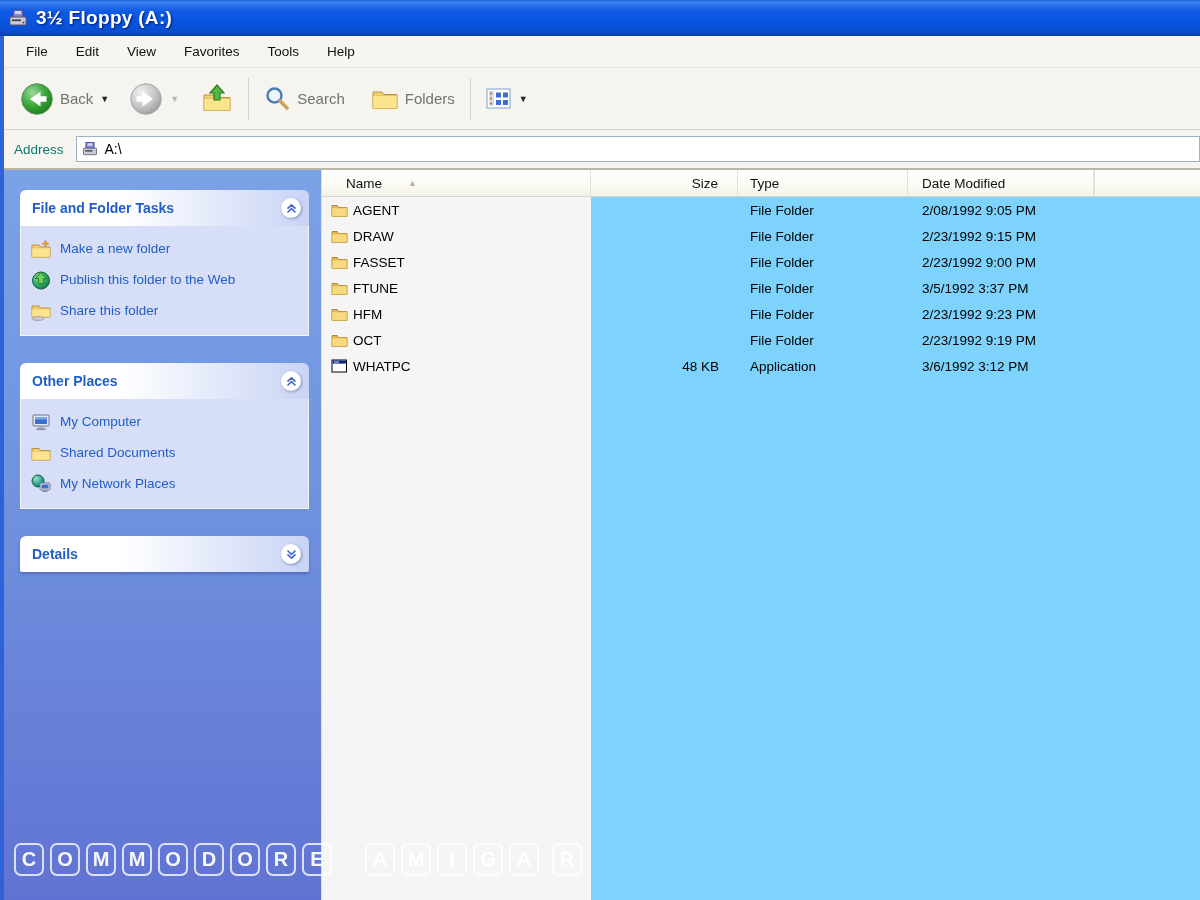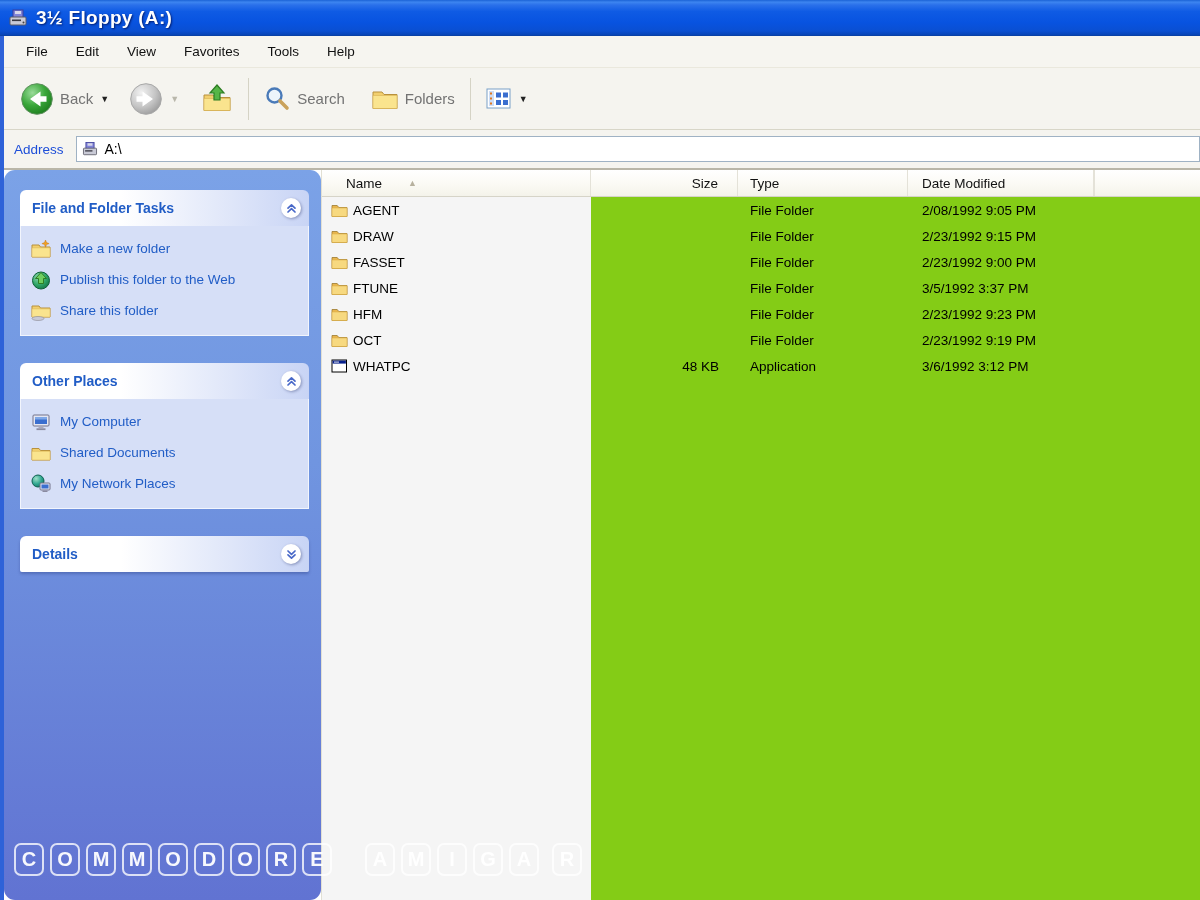--- a/index.html
+++ b/index.html
@@ -25,43 +25,43 @@
   
   .toolbar { height:62px; background:#f5f4ef; border-bottom:1px solid #d8d6c8; display:flex; align-items:center; padding:0 10px; }
   .tb-btn { display:flex; align-items:center; gap:6px; padding:4px 6px; font-size:15px; color:#111; }
   .tb-caret { font-size:9px; color:#222; margin-left:1px; }
   .tb-caret.dis { color:#b9b7ab; }
   .tb-sep { width:1px; height:42px; background:#d5d3c5; margin:0 9px; }
   .tb-label { font-size:15px; color:#737373; }
 
   
   .addressbar { height:40px; background:#f5f4ef; display:flex; align-items:center; padding:0 0 0 10px; border-bottom:2px solid #b9b6a8; }
-  .addr-label { font-size:13.5px; color:#1d4ed8; margin-right:12px; }
+  .addr-label { font-size:13.5px; color:#0f766e; margin-right:12px; }
   .addr-input { flex:1; height:26px; background:#fff; border:1px solid #9fb2c4; display:flex; align-items:center; gap:6px; padding-left:4px; font-size:14px; color:#000; }
 
   
   .main { position:relative; flex:1; display:flex; overflow:hidden; }
 
   
-  .sidebar { width:317px; background:linear-gradient(180deg,#7ba2e7 0%,#7095e0 40%,#6173d2 100%); padding:20px 12px 0 16px; flex-shrink:0;border-radius:11px; }
+  .sidebar { width:317px; background:linear-gradient(180deg,#7ba2e7 0%,#7095e0 40%,#6173d2 100%); padding:20px 12px 0 16px; flex-shrink:0; }
   .panel { margin-bottom:27px; }
   .panel-header {
     height:36px; border-radius:6px 6px 0 0; padding:0 8px 0 12px;
     background:linear-gradient(90deg,#ffffff 0%,#ffffff 35%,#c8d4f5 100%);
     display:flex; align-items:center; justify-content:space-between;
   }
   .panel-title { color:#215dc6; font-weight:bold; font-size:14px; }
   .chev-btn { width:20px; height:20px; border-radius:50%; background:#fff; box-shadow:1px 1px 3px rgba(10,20,80,.35); display:flex; align-items:center; justify-content:center; }
   .panel-body { background:#d6dff7; border:1px solid #f2f5fd; border-top:none; padding:13px 6px 14px 10px; display:flex; flex-direction:column; gap:11px; }
   .task-item { display:flex; gap:9px; align-items:flex-start; }
   .task-label { color:#215dc6; font-size:13.5px; line-height:1.45; max-width:206px; }
   .t-icon { flex-shrink:0; width:20px; height:20px; }
 
   
-  .content { position:relative; flex:1; background:#84cc16; border-left:1px solid #e2e0d4; }
+  .content { position:relative; flex:1; background:#7dd3fc; border-left:1px solid #e2e0d4; }
   .sort-strip { position:absolute; left:0; top:0; width:269px; height:100%; background:#f5f5f5; }
   .list-header { position:relative; display:flex; height:27px; font-size:13.5px; color:#111;
     background:linear-gradient(180deg,#ffffff 0%,#fbfaf4 55%,#f4f3ea 100%); border-bottom:1px solid #d6d4c8; }
   .hcell { display:flex; align-items:center; border-right:1px solid #e4e2d8; }
   .h-name { width:269px; padding-left:24px; }
   .h-size { width:147px; justify-content:flex-end; padding-right:19px; }
   .h-type { width:170px; padding-left:12px; }
   .h-date { width:186px; padding-left:14px; }
   .h-fill { flex:1; border-right:none; }
   .sort-arrow { font-size:9px; color:#b7b19e; margin-left:26px; }

